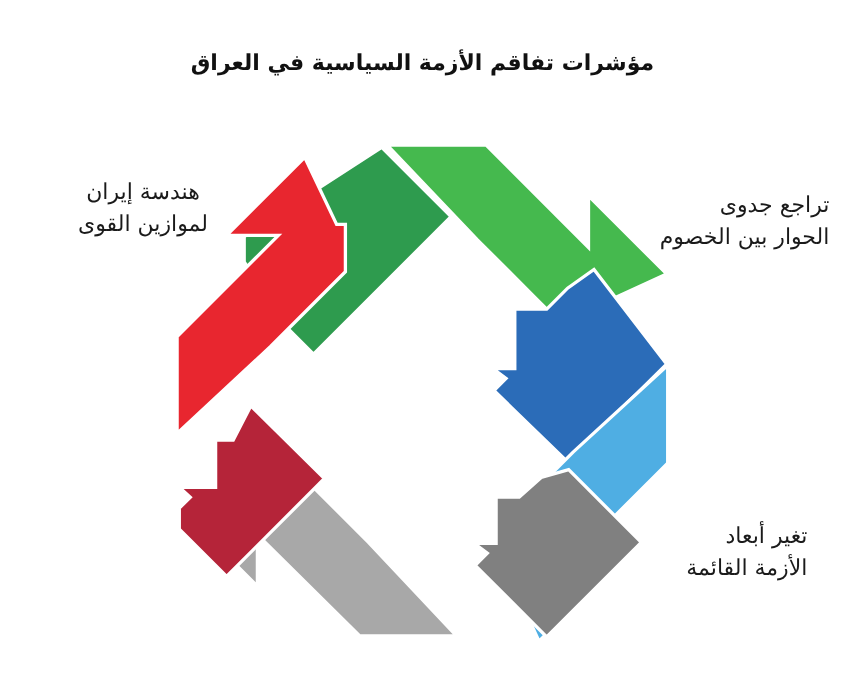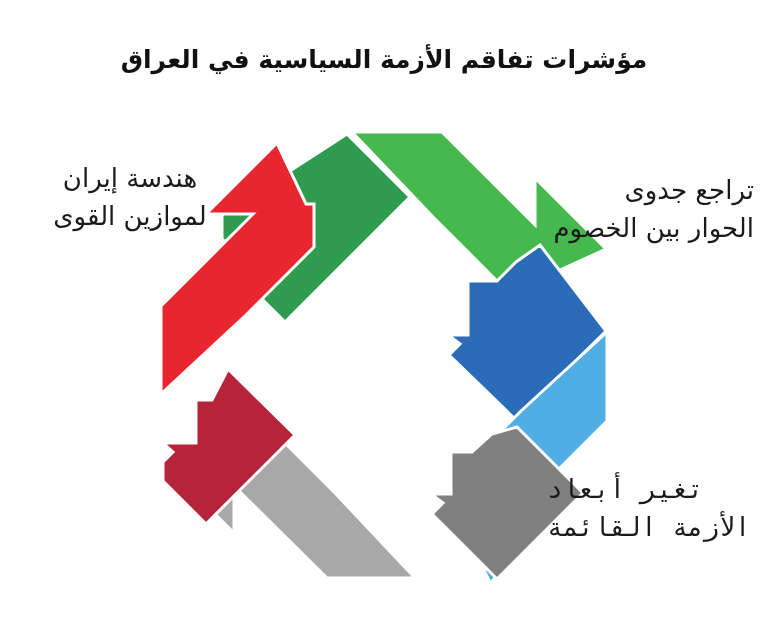--- a/index.html
+++ b/index.html
@@ -24,21 +24,21 @@
   }
 
   
   .title {
     position: absolute;
     top: 44px;
     left: 0;
     width: 768px;
     text-align: center;
     font-family: "DejaVu Sans", "Liberation Sans", sans-serif;
-    font-size: 25px;
+    font-size: 20px;
     font-weight: bold;
     color: #111111;
     letter-spacing: 0;
     direction: rtl;
     unicode-bidi: isolate;
     line-height: 1.3;
   }
 
   
   .stage {
@@ -56,45 +56,44 @@
     height: 621px;
     display: block;
   }
 
   
   .label {
     position: absolute;
     direction: rtl;
     unicode-bidi: isolate;
     font-family: "DejaVu Sans", "Liberation Sans", sans-serif;
-    font-size: 26px;
+    font-size: 20px;
     font-weight: normal;
     color: #1a1a1a;
     line-height: 1.45;
     white-space: pre-line;
   }
   .label-tr {           
     top: 160px;
     right: 14px;
     width: 224px;
     text-align: right;
     margin-top: 12px;
   }
   .label-tl {           
     top: 160px;
     left: 22px;
     width: 216px;
     text-align: center;
   }
   .label-br {           
     top: 473px;
-    right: 5px;
+    right: 34px;
     width: 216px;
-    text-align: left;
-    font-family: Liberation Mono, monospace;
+    text-align: right;
   }
   .label-bl {           
     top: 478px;
     left: 18px;
     width: 216px;
     text-align: center;
   }
 </style>
 </head>
 <body style="background: rgb(255, 255, 255);">

